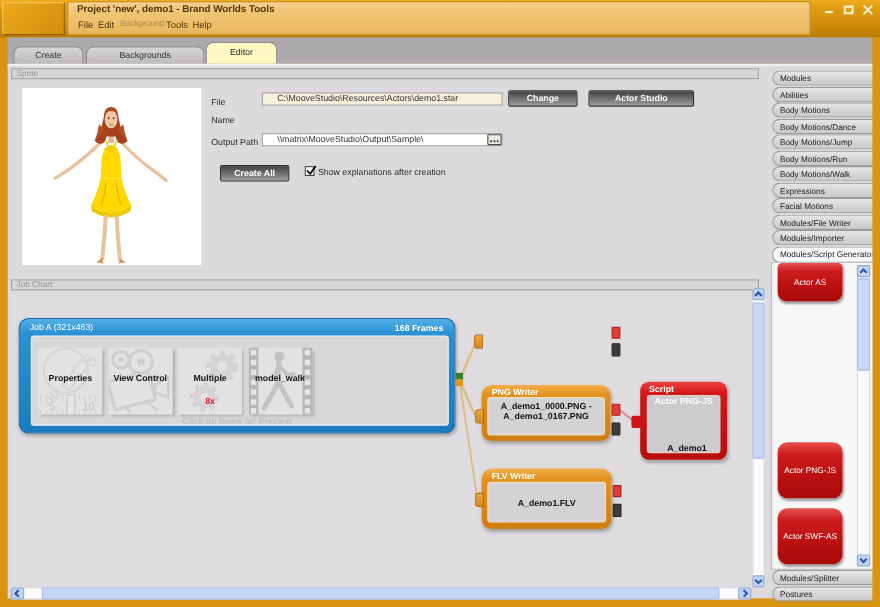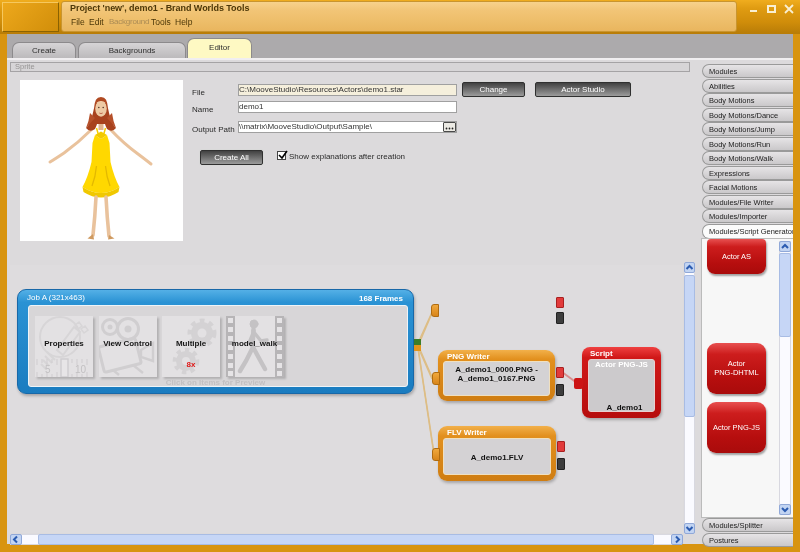--- a/index.html
+++ b/index.html
@@ -13,40 +13,40 @@
 #menubg{font-size:8px;letter-spacing:-0.25px;color:#ab8b54}
 
 #tabstrip{left:7px;top:34px;width:786px;height:24px;background:#acaaac}
 .tab{top:42px;height:16px;background:linear-gradient(180deg,#d6d4d6,#bcbabc);border:1px solid #8c8a8c;border-bottom:none;border-radius:7px 7px 0 0;font-size:8px;color:#2e2e2e;text-align:center;line-height:15px}
 #tabEditor{top:38px;height:20px;background:#fef9c3;line-height:17px}
 
 #content{left:7px;top:58px;width:786px;height:486px;background:#dcdadc;border-top:2px solid #f0eef0}
 .secbar{left:3px;width:680px;height:10px;background:#d7d5d7;border:1px solid #a5a3a5;font-size:7.5px;color:#969494;line-height:8px;padding-left:4px}
 
 .flabel{font-size:8px;color:#2a2a2a}
-.field{border:1px solid #a0a0a0;font-size:8px;color:#333;line-height:10px;padding-left:0;background:#fff}
-.gbtn{background:linear-gradient(180deg,#424242 0,#5c5c5c 30%,#9c9c9c 100%);border:1px solid #303030;box-shadow:0 0 0 1px #d9d9d9;color:#fff;font-size:8px;text-align:center;font-weight:normal;border-radius:2px}
+.field{border:1px solid #a0a0a0;font-size:8px;color:#333;line-height:10px;padding-left:13px;background:#fff}
+.gbtn{background:linear-gradient(180deg,#424242 0,#5c5c5c 30%,#9c9c9c 100%);border:1px solid #303030;box-shadow:0 0 0 1px #d9d9d9;color:#fff;font-size:8px;text-align:center;font-weight:bold;border-radius:2px}
 
 #jobcanvas{left:3px;top:205px;width:673px;height:268px;background:#dedcde}
 
 .sbtn{background:#c2d4f2;border:1px solid #90a8d8;border-radius:2px}
 .sthumb{background:#c6d6f6;border:1px solid #a8bce4;border-radius:2px}
 .strack{background:#fafaff;border:1px solid #d8d8e0}
 
 .nodetext{font-weight:bold;font-size:8px;color:#111;text-align:center}
 .whead{position:absolute;left:9px;top:2px;font-weight:bold;font-size:8px;color:#fff}
 .tile{width:58px;height:61px;background:#e3e1e3;box-shadow:2px 2px 2px rgba(0,0,0,.18)}
 .tlabel{position:absolute;top:23px;width:100%;text-align:center;font-weight:bold;font-size:8px;color:#151515}
 .writer{border-radius:9px;background:linear-gradient(180deg,#f2b04a 0,#e2901e 18%,#cf7d12 100%);box-shadow:1px 2px 3px rgba(0,0,0,.25)}
 .wbody{position:absolute;background:#d4d2d4;border-radius:3px;border:1px solid #f0e0c0}
 .wport{width:8px;height:13px;background:linear-gradient(180deg,#f0a83c,#d8851a);border-radius:3px 0 0 3px;border:1px solid #b06c10}
 .rport{width:8px;height:11px;background:#e23b3b;border:1px solid #a82020;border-radius:1px}
 .kport{width:8px;height:12px;background:#3d3d3d;border:1px solid #222;border-radius:1px}
 .stab{left:695px;width:91px;height:14px;background:linear-gradient(180deg,#e6e4e6 0,#cac8ca 100%);border:1px solid #9a9a9a;border-right:none;border-radius:7px 0 0 7px;font-size:7.5px;color:#222;line-height:13px;padding-left:6px;white-space:nowrap;overflow:hidden}
-.rbtn{width:59px;background:linear-gradient(180deg,#e85050 0,#cd1d1d 22%,#b60e0e 70%,#a90b0b 100%);border-radius:9px;box-shadow:1px 2px 2px rgba(0,0,0,.35);color:#fff;font-size:7.5px;text-align:center;display:flex;align-items:center;justify-content:center}
+.rbtn{width:59px;background:linear-gradient(180deg,#e85050 0,#cd1d1d 22%,#b60e0e 70%,#a90b0b 100%);border-radius:9px;box-shadow:1px 2px 2px rgba(0,0,0,.35);color:#fff;font-size:7.5px;display:flex;align-items:center;justify-content:center}
 </style></head>
 <body>
 <div class="abs" id="titlebar"></div>
 <div class="abs" id="appicon"></div>
 <div class="abs" id="titlepanel"></div>
 <div class="abs" id="titletext">Project 'new', demo1 - Brand Worlds Tools</div>
 <div class="abs menuitem" style="left:71px">File</div>
 <div class="abs menuitem" style="left:89px">Edit</div>
 <div class="abs menuitem" id="menubg" style="left:109px">Background</div>
 <div class="abs menuitem" style="left:151px">Tools</div>
@@ -87,37 +87,37 @@
     <path d="M73 154 L67.5 158.5 L74 159.5 Z" fill="#cf9a60"></path>
     <path d="M89 155 L94.5 158.5 L88 159.5 Z" fill="#cf9a60"></path>
   </svg>
   </div>
 
   <div class="abs flabel" style="left:185px;top:28px">File</div>
   <div class="abs field" style="left:231px;top:24px;width:219px;height:12px;background:#f5efdc">C:\MooveStudio\Resources\Actors\demo1.star</div>
   <div class="abs gbtn" style="left:455px;top:22px;width:63px;height:15px;line-height:14px">Change</div>
   <div class="abs gbtn" style="left:528px;top:22px;width:96px;height:15px;line-height:14px">Actor Studio</div>
   <div class="abs flabel" style="left:185px;top:45px">Name</div>
-  <div class="abs field" style="left:231px;top:41px;width:219px;height:12px">demo1</div>
   <div class="abs flabel" style="left:185px;top:65px">Output Path</div>
   <div class="abs field" style="left:231px;top:61px;width:219px;height:12px">\\matrix\MooveStudio\Output\Sample\</div>
   <div class="abs" style="left:436px;top:62px;width:13px;height:10px;background:#eceae4;border:1px solid #4a4a4a;border-radius:1px">
       <svg width="11" height="8" style="display:block">
         <circle cx="2.5" cy="5.5" r="0.9" fill="#222"></circle>
         <circle cx="5.5" cy="5.5" r="0.9" fill="#222"></circle>
         <circle cx="8.5" cy="5.5" r="0.9" fill="#222"></circle>
       </svg>
     </div>
   <div class="abs gbtn" style="left:193px;top:90px;width:63px;height:15px;line-height:14px">Create All</div>
   <div class="abs" style="left:270px;top:91px;width:9px;height:9px;background:#fff;border:1px solid #444"></div>
   <svg class="abs" style="left:269px;top:88px" width="13" height="13">
       <path d="M3 7 L6 10 L11 3" stroke="#000" stroke-width="1.6" fill="none"></path>
     </svg>
   <div class="abs flabel" style="left:282px;top:92px">Show explanations after creation</div>
 
+  <div class="abs secbar" style="top:194px">Job Chart</div>
   <div class="abs" id="jobcanvas"></div>
 
   <div class="abs strack" style="left:677px;top:202px;width:11px;height:272px"></div>
   <div class="abs sbtn" style="left:677px;top:202px;width:11px;height:11px"></div>
   <svg class="abs" style="left:677px;top:202px" width="11" height="11">
       <path d="M2.5 7 L5.5 4 L8.5 7" stroke="#2b5bb0" stroke-width="2" fill="none"></path>
     </svg>
   <div class="abs sthumb" style="left:677px;top:215px;width:11px;height:142px"></div>
   <div class="abs sbtn" style="left:677px;top:463px;width:11px;height:11px"></div>
   <svg class="abs" style="left:677px;top:463px" width="11" height="11">
@@ -265,22 +265,22 @@
   <div class="abs stab" style="top:62px">Body Motions/Jump</div>
   <div class="abs stab" style="top:76.5px">Body Motions/Run</div>
   <div class="abs stab" style="top:91px">Body Motions/Walk</div>
   <div class="abs stab" style="top:105.5px">Expressions</div>
   <div class="abs stab" style="top:120px">Facial Motions</div>
   <div class="abs stab" style="top:134.5px">Modules/File Writer</div>
   <div class="abs stab" style="top:149px">Modules/Importer</div>
   <div class="abs stab" style="top:163.5px;background:#fbfbfb;height:15px">Modules/Script Generator</div>
   <div class="abs" style="left:694px;top:178px;width:92px;height:280px;background:#f7f7f7;border:1px solid #bbb;border-right:none"></div>
   <div class="abs rbtn" style="left:700px;top:179px;height:35px;border-radius:4px 4px 8px 8px">Actor AS</div>
-  <div class="abs rbtn" style="left:700px;top:282.5px;height:51px">Actor<br>PNG-DHTML</div>
   <div class="abs rbtn" style="left:700px;top:342px;height:51px">Actor PNG-JS</div>
+  <div class="abs rbtn" style="left:700px;top:402px;height:51px">Actor SWF-AS</div>
   <div class="abs strack" style="left:772px;top:181px;width:12px;height:274px"></div>
   <div class="abs sbtn" style="left:772px;top:181px;width:12px;height:11px"></div>
   <svg class="abs" style="left:772px;top:181px" width="12" height="11">
       <path d="M3 7 L6 4 L9 7" stroke="#2b5bb0" stroke-width="2" fill="none"></path>
     </svg>
   <div class="abs sthumb" style="left:772px;top:193px;width:12px;height:84px"></div>
   <div class="abs sbtn" style="left:772px;top:444px;width:12px;height:11px"></div>
   <svg class="abs" style="left:772px;top:444px" width="12" height="11">
       <path d="M3 4 L6 7 L9 4" stroke="#2b5bb0" stroke-width="2" fill="none"></path>
     </svg>

